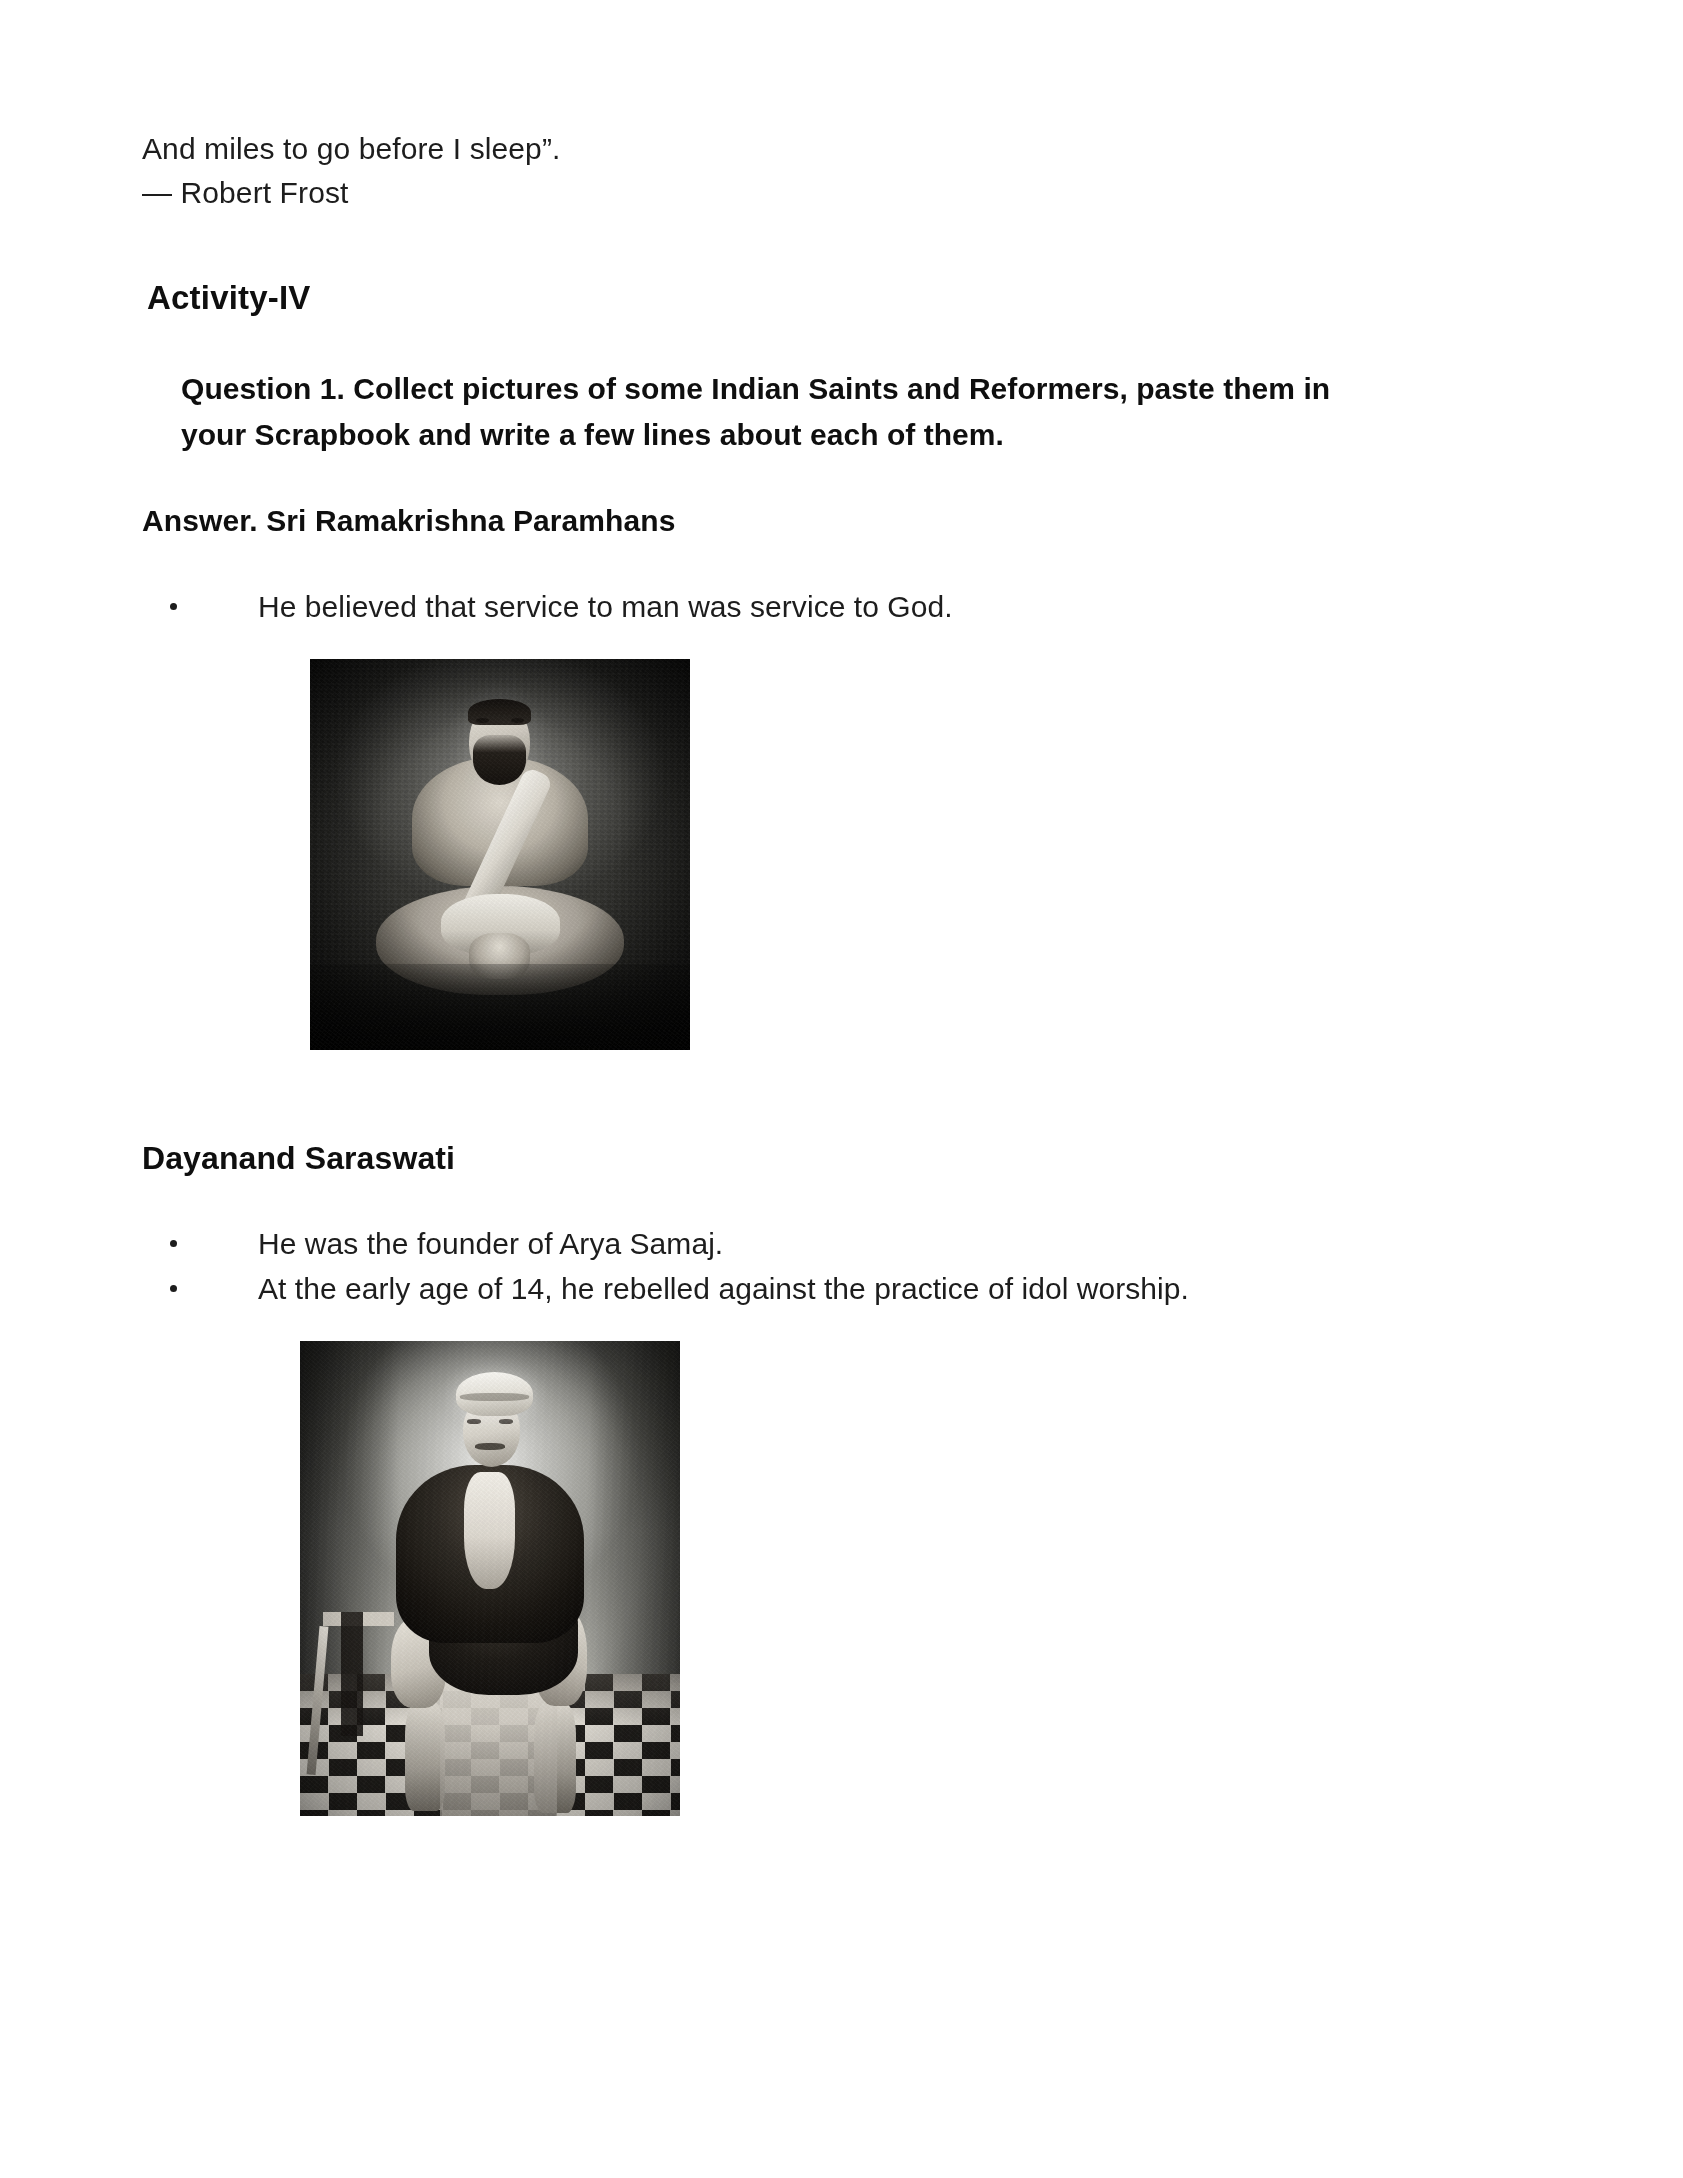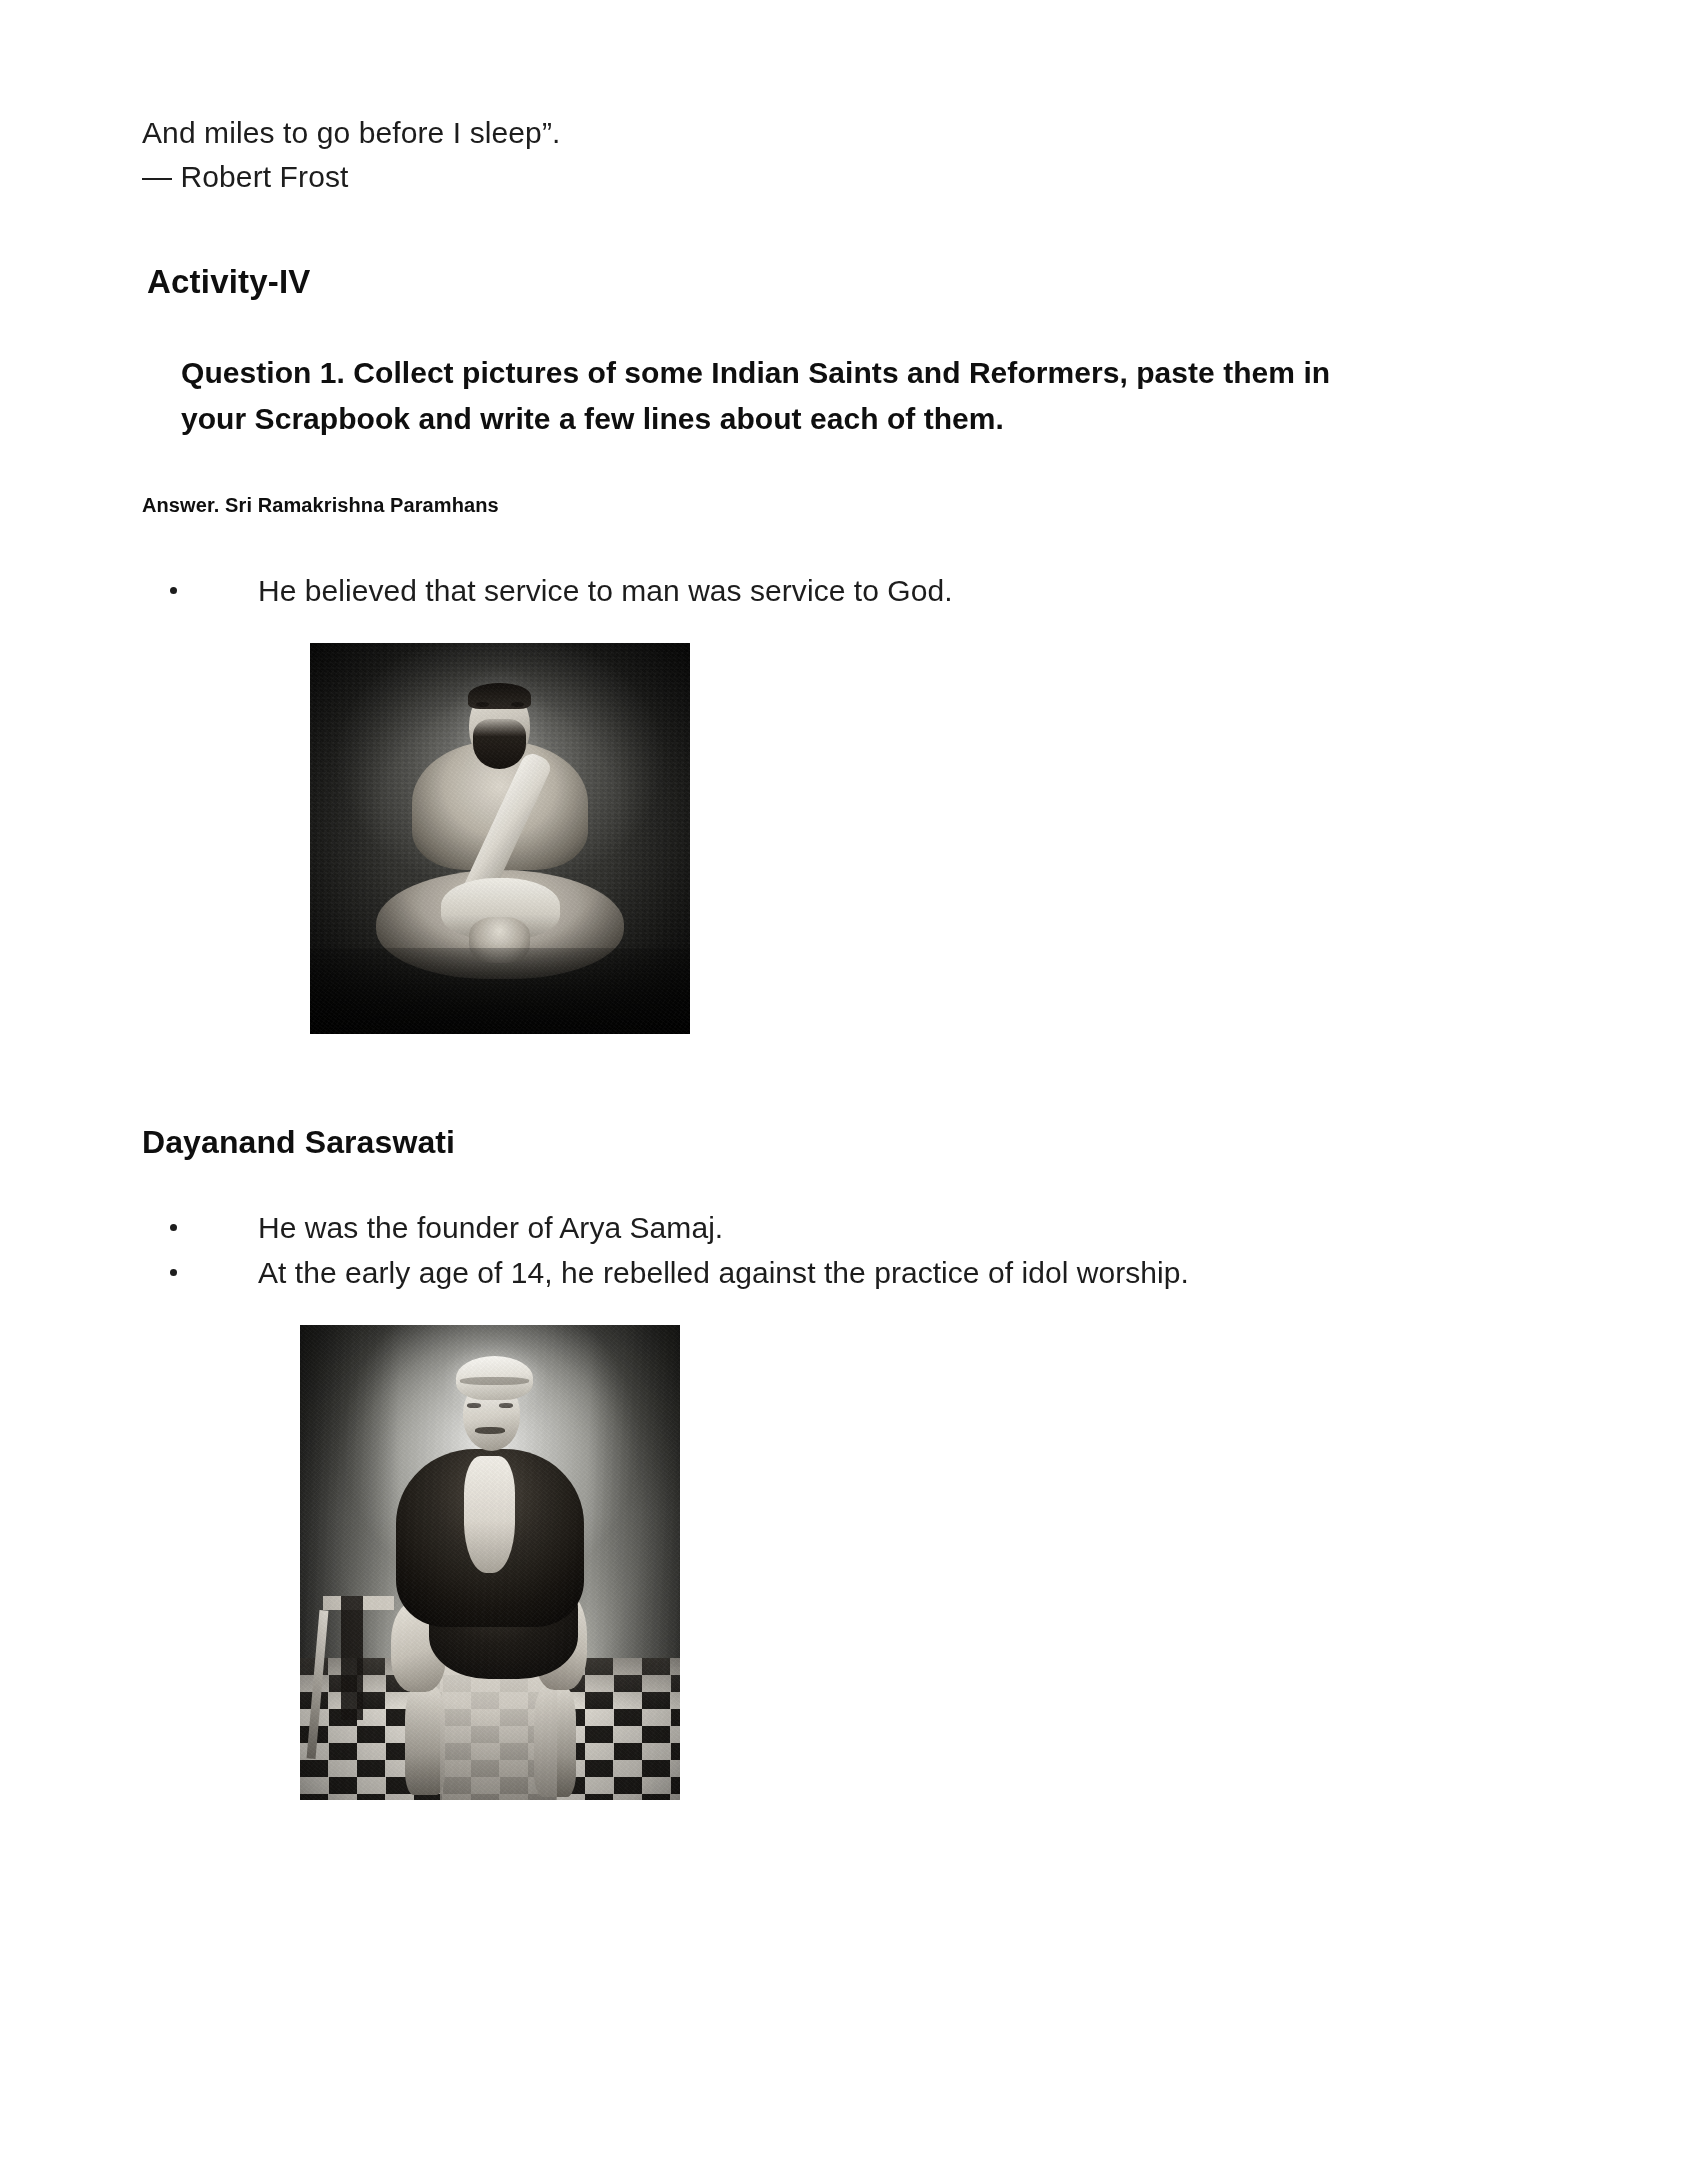--- a/index.html
+++ b/index.html
@@ -20,21 +20,21 @@
   .page {
     position: absolute;
     inset: 0;
     background: #ffffff;
     overflow: hidden;
   }
 
   .content {
     position: absolute;
     left: 142px;
-    top: 111px;
+    top: 127px;
     width: 1317px;
   }
 
   .poem-line {
     font-size: 30px;
     line-height: 44px;
     font-weight: 400;
     letter-spacing: 0.1px;
     color: #1d1d1d;
     white-space: pre;
@@ -57,21 +57,21 @@
     font-size: 30px;
     line-height: 46px;
     font-weight: 700;
     color: #0f0f0f;
     max-width: 1193px;
     letter-spacing: 0.05px;
     margin-left: 39px;
   }
 
   .answer-heading {
-    font-size: 20px;
+    font-size: 30px;
     line-height: 42px;
     font-weight: 700;
     color: #0f0f0f;
     letter-spacing: 0.1px;
   }
 
   .sub-heading {
     font-size: 32px;
     line-height: 42px;
     font-weight: 700;

